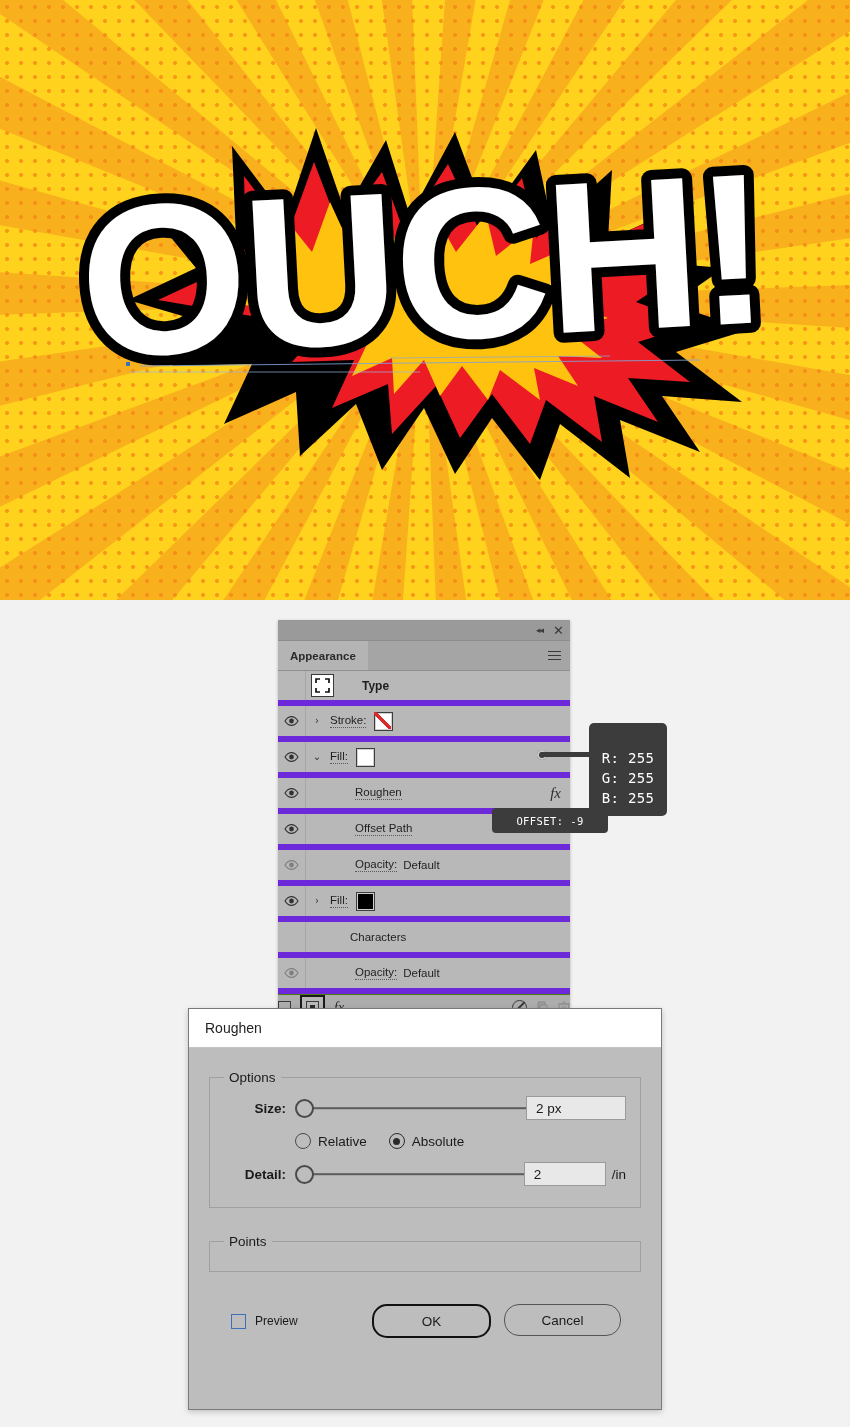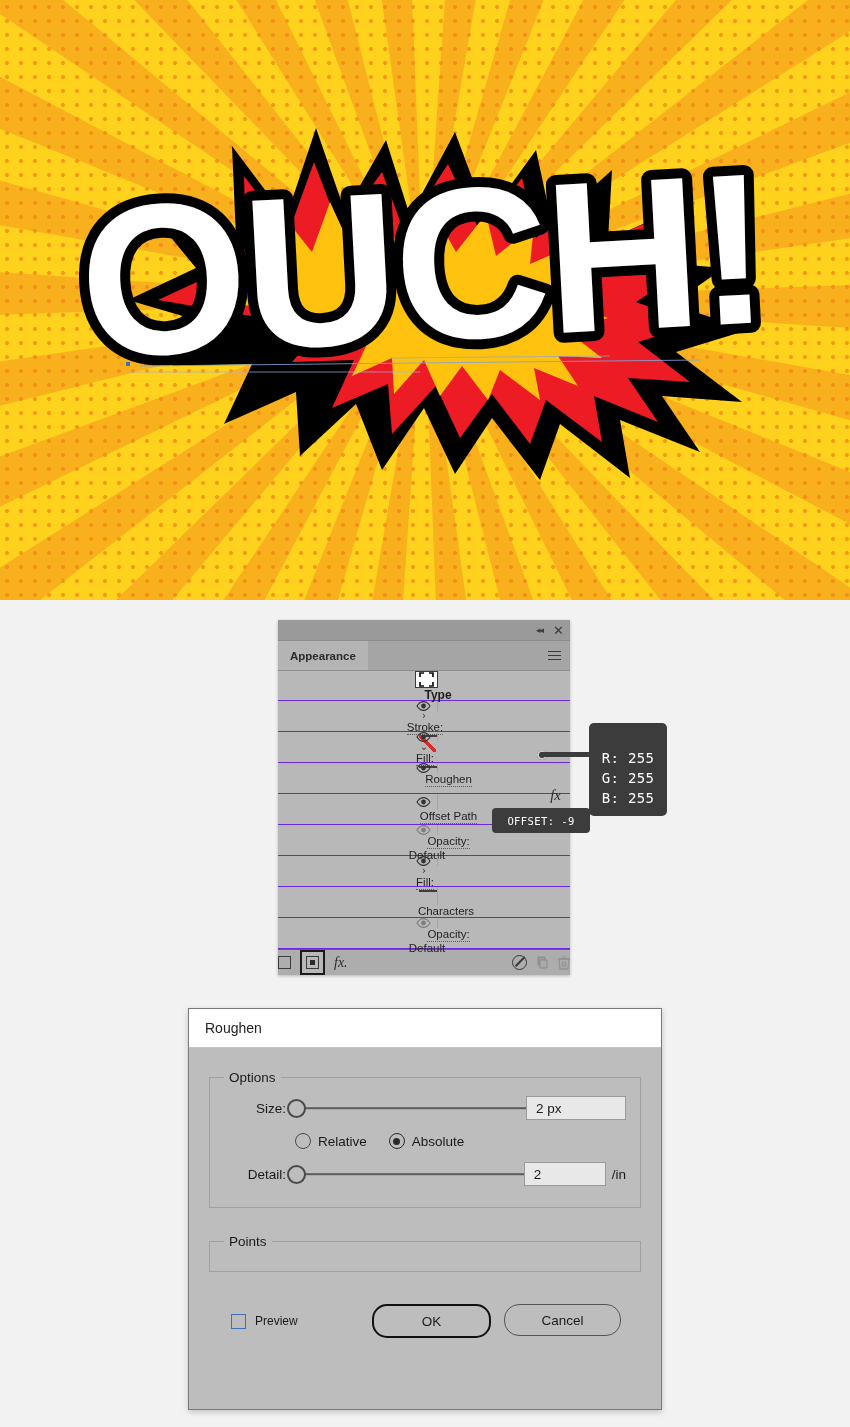--- a/index.html
+++ b/index.html
@@ -52,21 +52,21 @@
   }
   .tabstrip .menu-ic{
     margin-left:auto;display:flex;flex-direction:column;justify-content:center;
     gap:2.5px;padding:0 9px;cursor:pointer;
   }
   .tabstrip .menu-ic i{display:block;width:13px;height:1.6px;background:#3a3a3a;}
 
   .rows{background:#b8b8b8;}
   .arow{
     height:30px;display:flex;align-items:center;
-    border-bottom:1px solid #6d28d9;position:relative;flex-direction:column;
+    border-bottom:6px solid #6d28d9;position:relative;
   }
   .arow.type-row{height:29px;background:#b8b8b8;}
   .eye-cell{
     width:27px;min-width:27px;height:100%;display:flex;align-items:center;justify-content:center;
     border-right:1px solid #a6a6a6;cursor:pointer;
   }
   .eye{width:15px;height:10px;position:relative;}
   .eye svg{display:block;}
   .eye.dim{opacity:.42;}
   .disc-cell{width:22px;min-width:22px;display:flex;align-items:center;justify-content:center;cursor:pointer;}
@@ -122,21 +122,21 @@
   }
   #rgb-callout .ln{display:block;letter-spacing:.3px;}
   #rgb-leader{
     position:absolute;left:540px;top:752px;width:52px;height:5px;background:#3c3c3c;border-radius:2px;
   }
   #rgb-dot{
     position:absolute;left:537px;top:750px;width:10px;height:10px;border-radius:50%;
     background:#3c3c3c;box-shadow:inset 0 0 0 2px #c9c9c9;
   }
   #offset-tooltip{
-    position:absolute;left:492px;top:808px;width:98px;height:25px;
+    position:absolute;left:492px;top:808px;width:116px;height:25px;
     background:#3c3c3c;border-radius:4px;color:#fff;
     font-family:"DejaVu Sans Mono","Liberation Mono",monospace;
     font-size:10.5px;display:flex;align-items:center;justify-content:center;
     letter-spacing:.4px;
   }
 
   
   #roughen-dialog{
     position:absolute;left:188px;top:1008px;width:472px;height:400px;
     background:#bdbdbd;border:1px solid #7a7a7a;
@@ -147,21 +147,21 @@
     height:38px;background:#fff;border-bottom:1px solid #c4c4c4;
     display:flex;align-items:center;padding-left:16px;
     font-size:14px;color:#222;
   }
   .dlg-body{padding:22px 20px 0 20px;}
   fieldset.group{
     border:1px solid #a0a0a0;margin:0 0 26px 0;padding:6px 14px 16px 14px;position:relative;
   }
   fieldset.group legend{padding:0 5px;font-size:13.5px;color:#1a1a1a;}
   .ctrl-row{display:flex;align-items:center;height:34px;}
-  .ctrl-label{width:62px;text-align:right;padding-right:1px;font-size:13.5px;}
+  .ctrl-label{width:62px;text-align:right;padding-right:9px;font-size:13.5px;font-weight:bold;}
   .slider{flex:1;display:flex;align-items:center;position:relative;height:18px;}
   .slider .track{position:absolute;left:9px;right:0;height:1.6px;background:#5c5c5c;top:50%;transform:translateY(-50%);}
   .slider .knob{
     width:15px;height:15px;border:2.3px solid #4a4a4a;border-radius:50%;
     background:#bdbdbd;position:relative;z-index:2;cursor:pointer;
   }
   .numfield{
     width:100px;height:24px;background:#e8e8e8;border:1px solid #9a9a9a;
     display:flex;align-items:center;padding-left:9px;font-size:13.5px;color:#1a1a1a;
     box-sizing:border-box;

